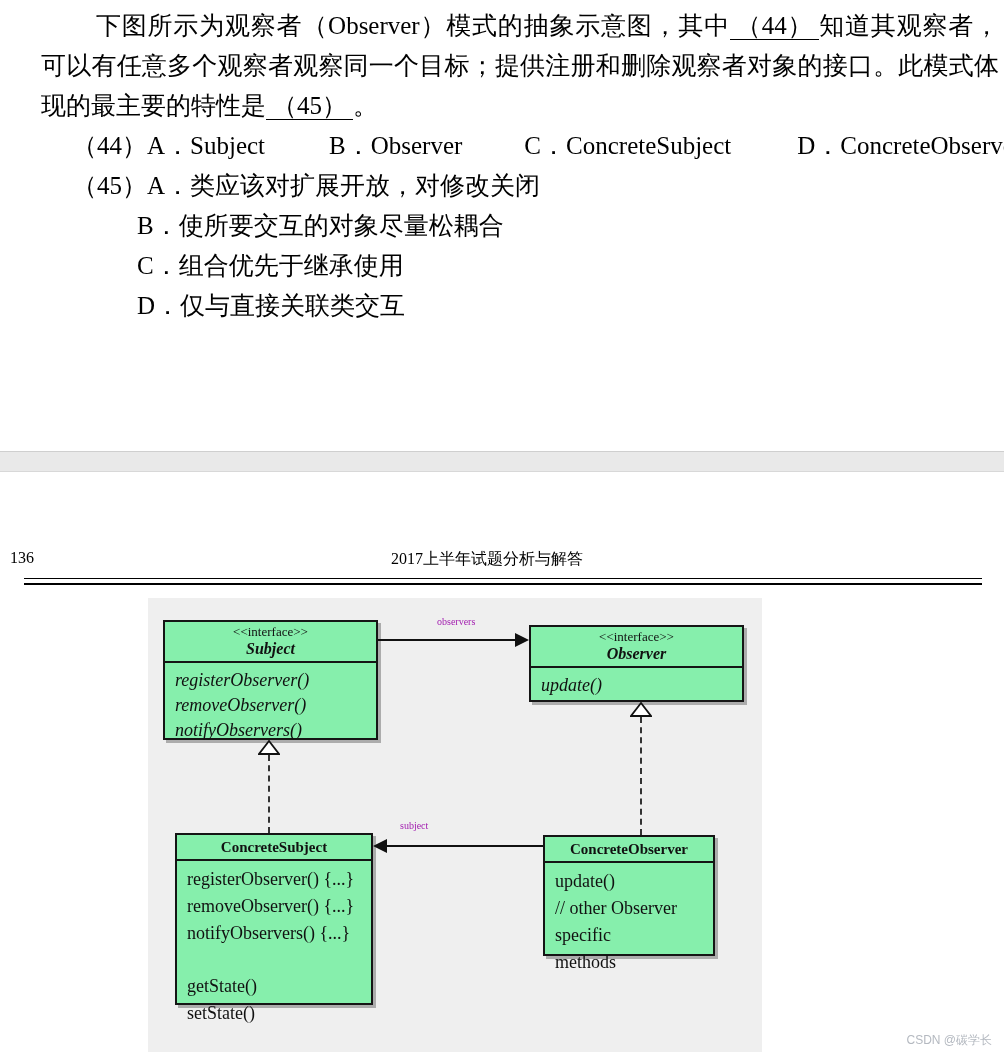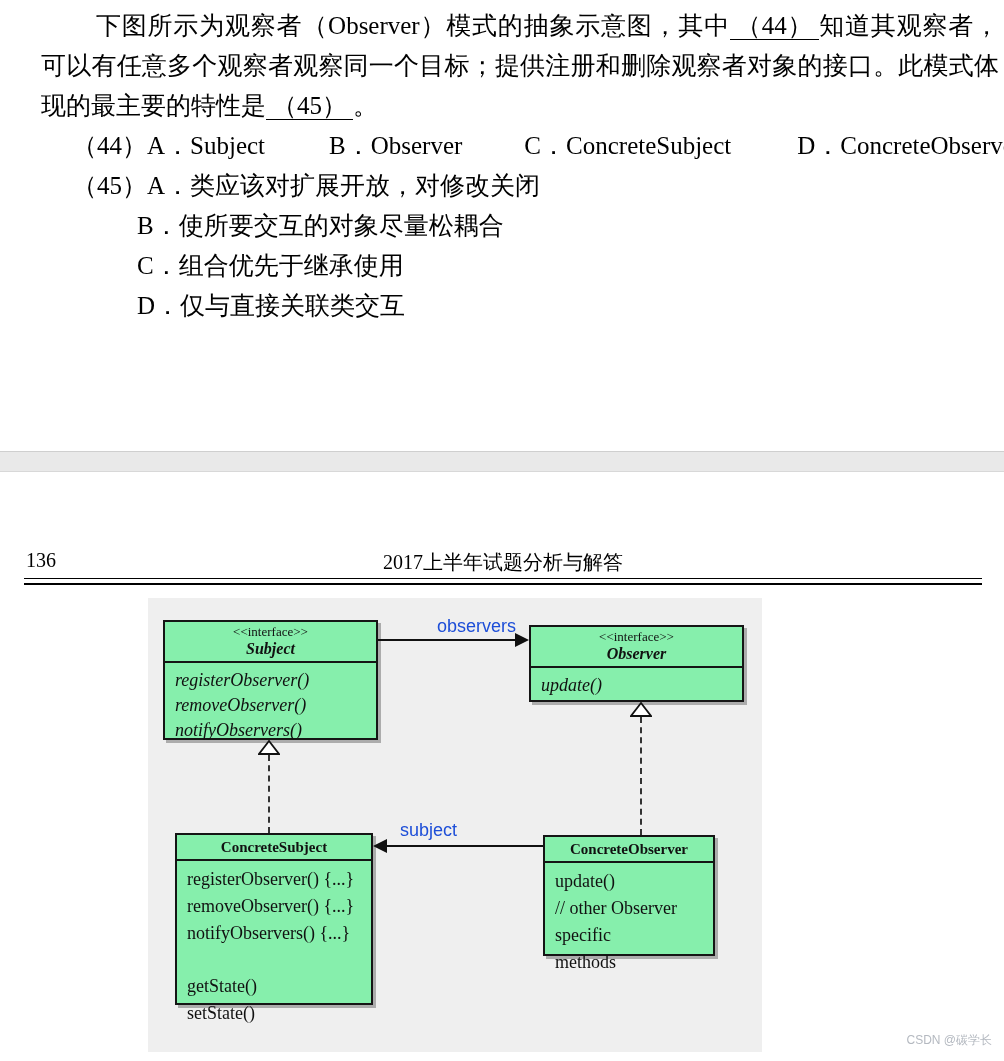--- a/index.html
+++ b/index.html
@@ -14,21 +14,21 @@
   .q-row.indent{padding-left:96px;}
   .opt1{margin-right:64px;font-family:Liberation Serif, serif;}
   .opt2{margin-right:62px;}
   .opt3{margin-right:66px;}
 
   
   .gray-band{position:absolute;left:0;top:451px;width:1004px;height:21px;background:#e9e9e9;
              border-top:1px solid #cfcfcf;border-bottom:1px solid #d8d8d8;box-sizing:border-box;}
 
   
-  .page-header{position:absolute;left:24px;top:549px;width:958px;height:28px;font-size:20px;}
+  .page-header{position:absolute;left:8px;top:549px;width:958px;height:28px;font-size:16px;}
   .page-num{position:absolute;left:2px;top:0;}
   .header-title{display:block;text-align:center;}
   .header-rule{position:absolute;left:24px;top:578px;width:958px;height:4px;
                border-top:1.5px solid #000;border-bottom:2.5px solid #000;box-sizing:content-box;}
 
   
   .diagram-bg{position:absolute;left:148px;top:598px;width:614px;height:454px;background:#efefef;}
   .uml-box{position:absolute;background:#86efac;border:2px solid #151515;box-sizing:border-box;
            box-shadow:3px 3px 0 rgba(0,0,0,0.28);
            font-family:Liberation Serif, serif;color:#111;}
@@ -39,22 +39,22 @@
   .uml-head{border-bottom:2px solid #151515;text-align:center;padding:2px 0 3px;}
   .stereo{font-size:13px;line-height:15px;}
   .iname{font-size:16px;font-weight:bold;font-style:italic;line-height:19px;}
   .cname{font-size:15px;font-weight:bold;line-height:24px;text-align:center;border-bottom:2px solid #151515;}
   .uml-body{padding:5px 10px 4px 10px;font-size:18px;}
   .uml-body .m{line-height:25px;}
   .uml-body.italic .m{font-style:italic;}
   .csub-body .m, .cobs-body .m{line-height:27px;}
   .spacer{height:26px;}
 
-  .arrow-label{position:absolute;font-family:Liberation Sans, sans-serif;
-               font-size:18px;color:#1d4ed8;}
+  .arrow-label{position:absolute;font-family:Liberation Serif, serif;
+               font-size:10px;color:#a21caf;}
   .lbl-observers{left:437px;top:616px;}
   .lbl-subject{left:400px;top:820px;}
 
   .hline{position:absolute;height:0;border-top:2px solid #111;}
   .line-observers{left:378px;top:639px;width:138px;}
   .line-subject{left:386px;top:845px;width:157px;}
   .arrowhead-right{position:absolute;width:0;height:0;border-top:7px solid transparent;
                    border-bottom:7px solid transparent;border-left:14px solid #111;}
   .head-observers{left:515px;top:633px;}
   .arrowhead-left{position:absolute;width:0;height:0;border-top:7px solid transparent;

